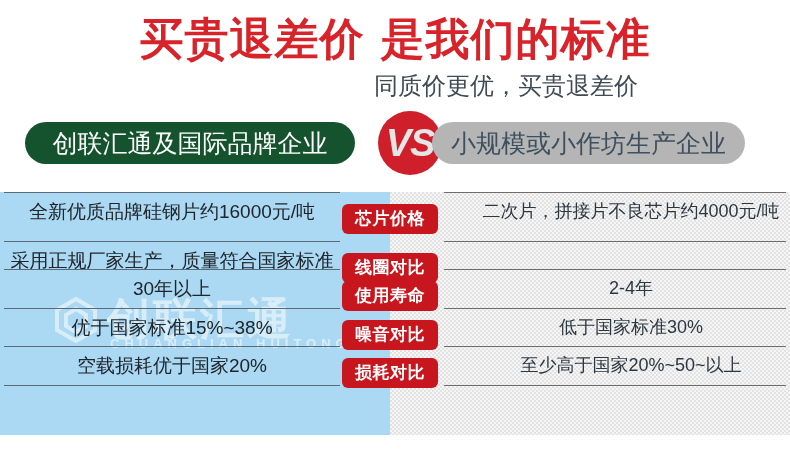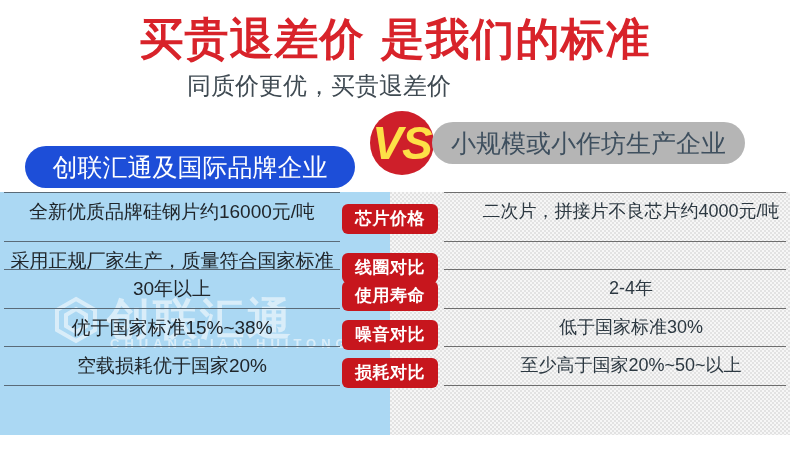--- a/index.html
+++ b/index.html
@@ -34,21 +34,21 @@
     letter-spacing: 1px;
     line-height: 54px;
     white-space: nowrap;
   }
   .headline .gap { display: inline-block; width: 16px; }
   .subhead {
     position: absolute;
     top: 71px;
     left: 0;
     width: 638px;
-    text-align: center;
+    text-align: right;
     font-size: 24px;
     color: #3F4A52;
     line-height: 30px;
     white-space: nowrap;
   }
 
   
   .vsrow {
     position: absolute;
     top: 115px;
@@ -63,40 +63,39 @@
     line-height: 42px;
     border-radius: 21px;
     font-size: 25px;
     text-align: center;
     white-space: nowrap;
     box-sizing: border-box;
   }
   .pill-left {
     left: 25px;
     width: 330px;
-    background: #1d4ed8;
+    background: #14532d;
     color: #ffffff;
-    margin-top: 24px;
   }
   .pill-right {
     left: 432px;
     width: 313px;
     background: #B5B5B5;
     color: #3E4F5E;
   }
   .vs-circle {
     position: absolute;
-    left: 370px;
+    left: 378px;
     top: -4px;
     width: 64px;
     height: 64px;
     border-radius: 50%;
     background: #CE1F2A;
-    color: #fde047;
-    font-size: 46px;
+    color: #e5e5e5;
+    font-size: 38px;
     font-weight: bold;
     font-style: italic;
     line-height: 64px;
     text-align: center;
     letter-spacing: -1px;
   }
 
   
   .panel {
     position: absolute;

